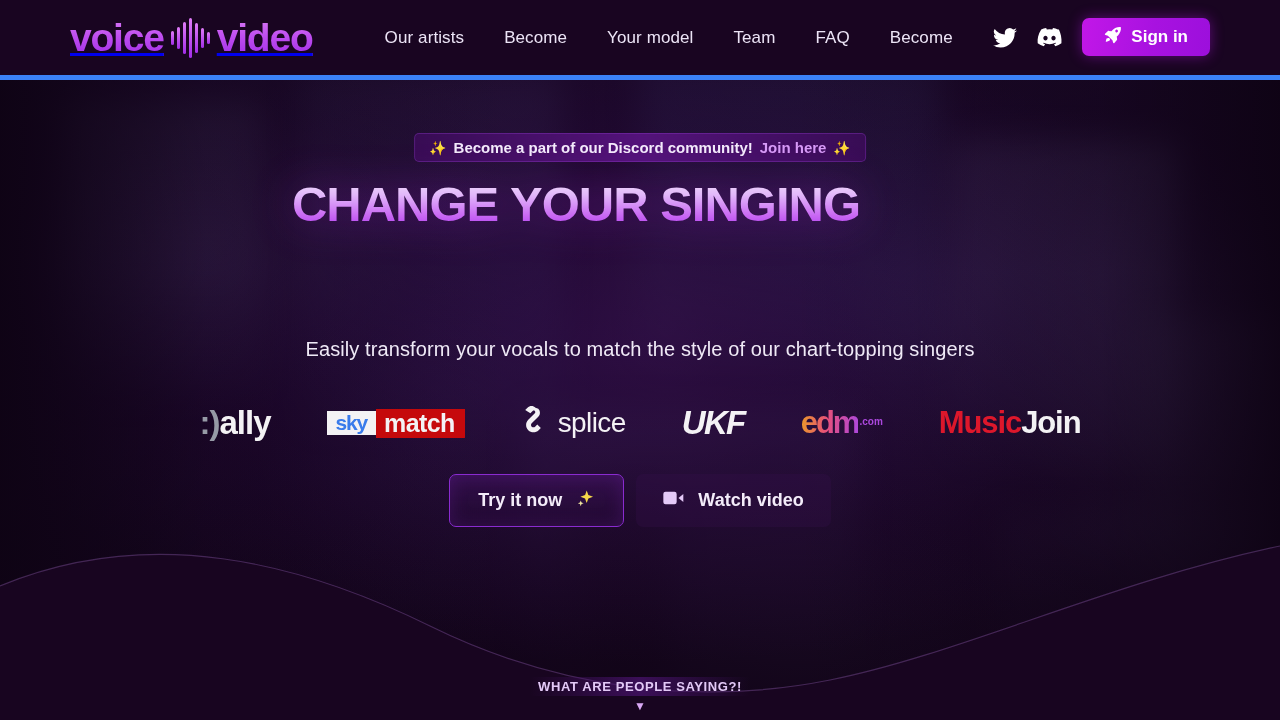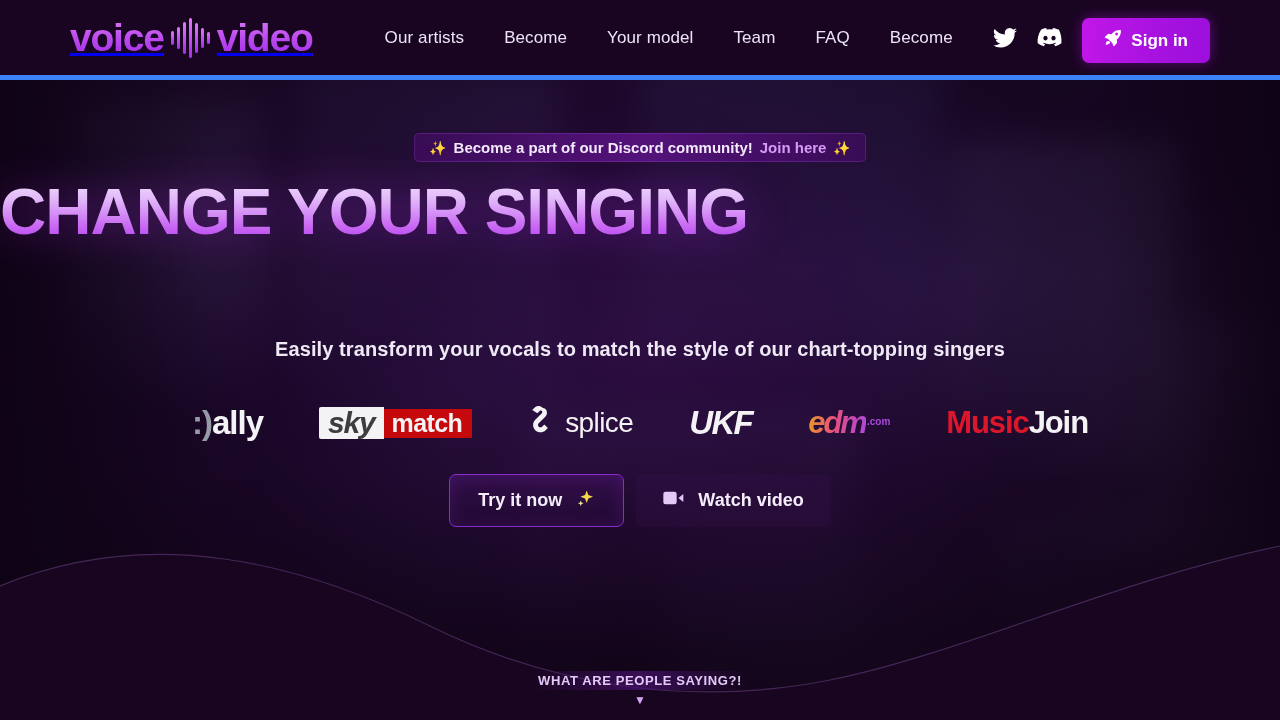--- a/index.html
+++ b/index.html
@@ -71,21 +71,21 @@
 
   .nav { display:flex; align-items:center; gap:12px; margin-left:58px; }
   .nav a {
     color:#ece4f6; font-size:17px; font-weight:500; text-decoration:none;
     padding:8px 14px; letter-spacing:0.1px; white-space:nowrap;
   }
   .social { display:flex; align-items:center; gap:20px; margin-left:26px; }
   .social span { display:inline-flex; }
   .signin {
     position:absolute; right:70px; top:18px;
-    height:45px; padding:0 22px;
+    height:38px; padding:0 22px;
     display:flex; align-items:center; gap:9px;
     border:none; border-radius:7px; cursor:pointer;
     background:linear-gradient(100deg,#c217e8 0%, #a812e0 55%, #9c0fdc 100%);
     box-shadow:0 0 14px rgba(178,20,226,0.45);
     color:#fff; font-family:inherit; font-size:17px; font-weight:600;
   }
 
   
   .hero { position:absolute; left:0; top:80px; width:1280px; height:640px; z-index:20; }
   .discord-banner {
@@ -95,55 +95,55 @@
     background:linear-gradient(90deg, rgba(60,12,90,0.85), rgba(88,20,128,0.92), rgba(60,12,90,0.85));
     border:1px solid rgba(150,60,210,0.35);
     font-size:15px; font-weight:700; color:#f3eafb; white-space:nowrap;
     cursor:pointer;
   }
   .discord-banner .join { color:#d79bf7; font-weight:600; }
   .sparkle { font-size:14px; }
 
   .headline {
     position:absolute; left:0; top:100px; width:1152px;
-    text-align:left;
-    font-size:64px; line-height:1.0; font-weight:800; letter-spacing:-1px;
+    text-align:center;
+    font-size:49px; line-height:1.0; font-weight:800; letter-spacing:-1px;
     text-transform:uppercase;
   }
   .headline .line {
     display:block;
     background:linear-gradient(180deg,#f0dcfb 0%, #e2b8fa 30%, #c969f3 72%, #b13ef0 100%);
     -webkit-background-clip:text; background-clip:text; color:transparent;
     filter:drop-shadow(0 0 22px rgba(170,40,230,0.45));
   }
   .subhead {
     position:absolute; left:0; top:258px; width:1280px; text-align:center;
-    font-size:20px; font-weight:700; color:#efe9f6; letter-spacing:0.1px;
+    font-size:20px; font-weight:400; color:#efe9f6; letter-spacing:0.1px;
   }
 
   
   .press {
     position:absolute; left:0; top:313px; width:1280px; height:60px;
     display:flex; align-items:center; justify-content:center; gap:56px;
     overflow:hidden;
     -webkit-mask-image:linear-gradient(90deg,transparent 0,#000 9%,#000 91%,transparent 100%);
     mask-image:linear-gradient(90deg,transparent 0,#000 9%,#000 91%,transparent 100%);
   }
   .press > div { opacity:.95; display:flex; align-items:center; }
   .lg-ally { font-size:33px; font-weight:700; letter-spacing:-1px; }
   .lg-ally .smile { color:#9ea3ad; }
   .lg-ally .word { color:#ffffff; }
   .lg-sky { display:flex; height:32px; border-radius:2px; overflow:hidden; font-weight:700; }
-  .lg-sky .a { background:#fff; color:#404040; font-size:30px; padding:0 9px; display:flex; align-items:center; font-style:italic; letter-spacing:-1.2px; }
+  .lg-sky .a { background:#fff; color:#3b82f6; font-size:21px; padding:0 9px; display:flex; align-items:center; letter-spacing:-1.2px; }
   .lg-sky .b { background:#cf0a0a; color:#fff; font-size:25px; padding:0 10px 0 8px; display:flex; align-items:center; letter-spacing:-0.6px; }
   .lg-splice { display:flex; align-items:center; gap:10px; color:#fff; font-size:28px; font-weight:500; letter-spacing:-0.6px; }
   .lg-ukf { color:#fff; font-size:33px; font-weight:800; font-style:italic; letter-spacing:-1.6px; }
   .lg-edm { position:relative; display:flex; align-items:flex-end; }
   .lg-edm .word {
-    font-size:31px; font-weight:800; font-style:italic; letter-spacing:-2px;
+    font-size:31px; font-weight:800; letter-spacing:-2px;
     background:linear-gradient(95deg,#f5a524 0%, #f2557e 45%, #b44ce8 100%);
     -webkit-background-clip:text; background-clip:text; color:transparent;
   }
   .lg-edm .dot { font-size:10px; font-weight:700; color:#b44ce8; margin-left:1px; margin-bottom:3px; }
   .lg-mw { font-size:31px; font-weight:800; letter-spacing:-1.1px; white-space:nowrap;justify-content:center; }
   .lg-mw .m { color:#e8192c; }
   .lg-mw .w { color:#fff; }
 
   
   .ctas { position:absolute; left:0; top:394px; width:1280px; display:flex; justify-content:center; gap:12px; }
@@ -157,21 +157,21 @@
   }
   .btn-watch {
     display:flex; align-items:center; gap:13px;
     height:53px; padding:0 26px;
     border:1px solid transparent; border-radius:7px; cursor:pointer;
     background:rgba(52,14,74,0.32);
     color:#f3ecf9; font-family:inherit; font-size:18px; font-weight:600;
   }
 
   
-  .scroll-cue { position:absolute; left:0; bottom:14px; width:1280px; text-align:center; z-index:30; cursor:pointer; }
+  .scroll-cue { position:absolute; left:0; bottom:8px; width:1280px; text-align:center; z-index:30; cursor:pointer; }
   .scroll-cue .label {
     display:inline-block; font-size:13px; font-weight:700; letter-spacing:0.6px;
     color:#e3c9f7; padding:2px 8px;
     background:linear-gradient(90deg, rgba(60,14,92,0.0), rgba(72,18,108,0.75), rgba(60,14,92,0.0));
   }
   .scroll-cue .chev { margin-top:4px; font-size:12px; color:#d9a8f5; line-height:1; }
 </style>
 </head>
 <body>
 

